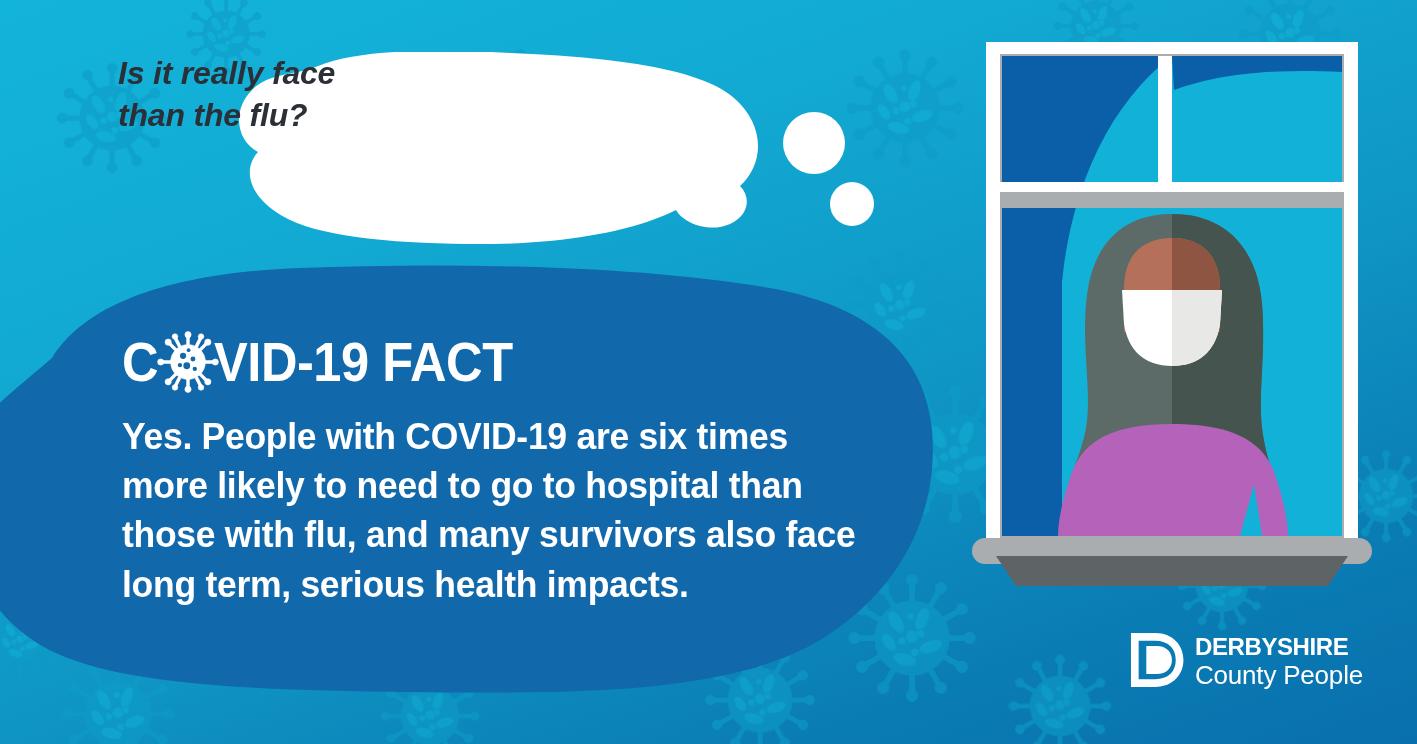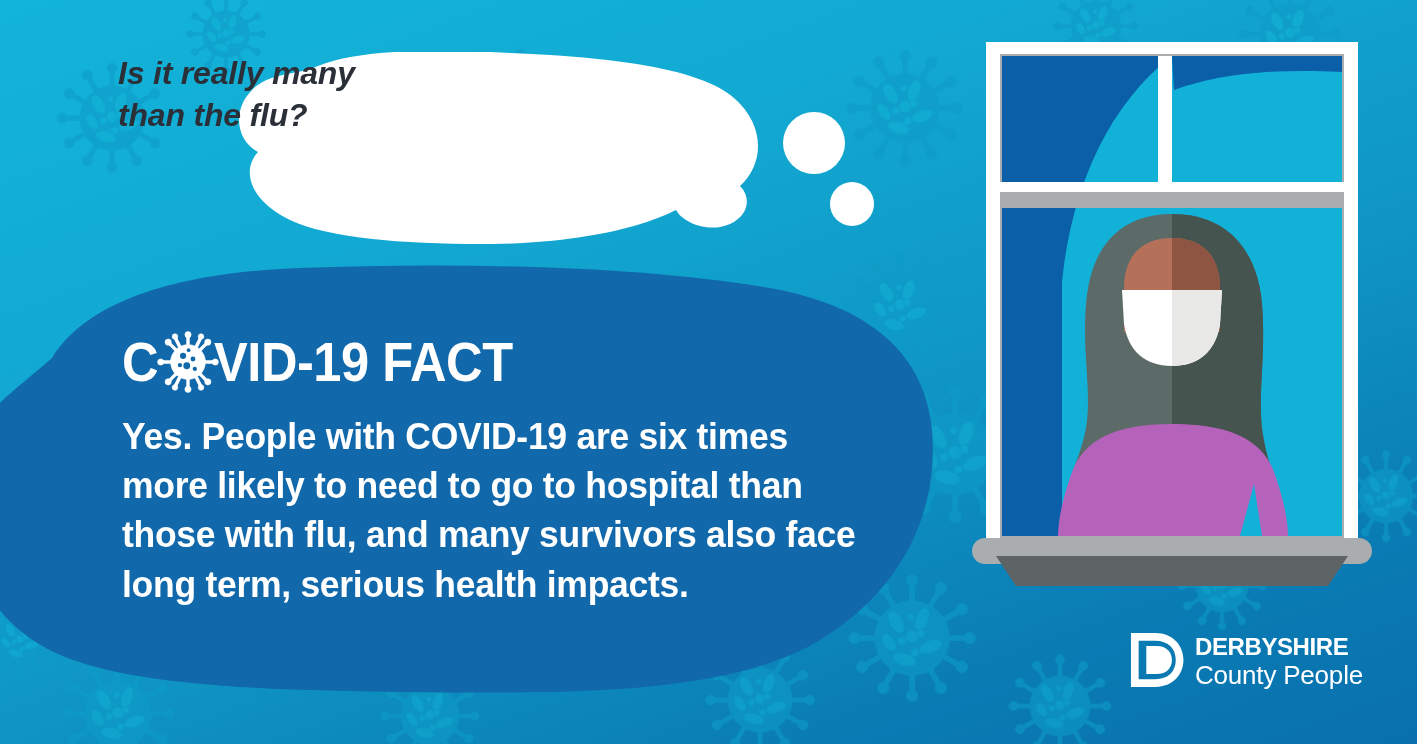--- a/index.html
+++ b/index.html
@@ -371,21 +371,21 @@
                C 534 74, 532 112, 508 134
                C 520 146, 516 164, 498 172
                C 478 181, 452 172, 444 158
                C 400 180, 330 192, 250 192
                C 170 192, 96 186, 58 168
                C 20 150, 8 120, 26 100
                C 4 88, 0 58, 20 38
                C 38 20, 62 24, 86 14 Z" fill="#ffffff"></path>
     </svg>
   </div>
-  <div id="speech-text">Is it really many
+  <div id="speech-text">Is it really face
 than the flu?</div>
   <div class="bubble-dot" id="bubble-dot-large"></div>
   <div class="bubble-dot" id="bubble-dot-small"></div>
 
   <div id="window-illustration">
     <svg viewBox="0 0 420 560" aria-hidden="true">
       <defs>
         <clipPath id="glassClip">
           <rect x="40" y="24" width="340" height="480"></rect>
         </clipPath>

